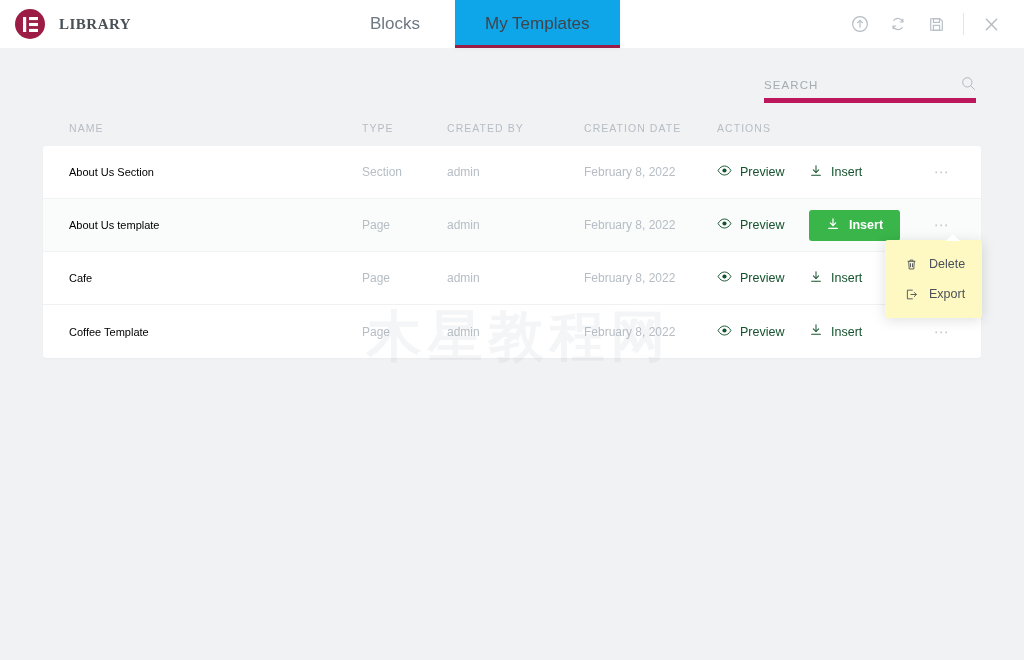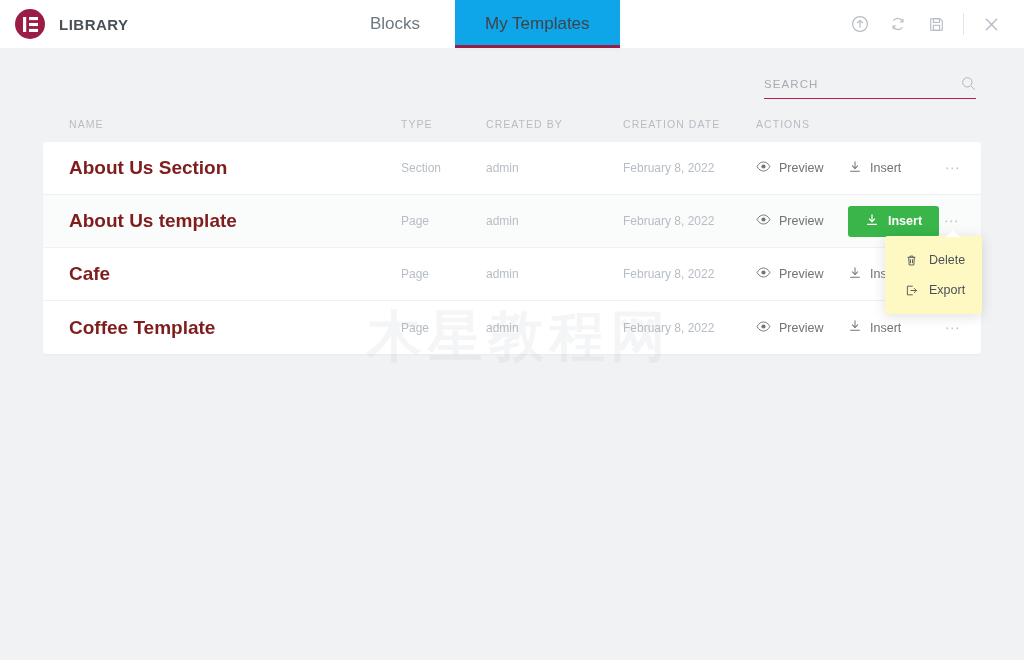--- a/index.html
+++ b/index.html
@@ -25,20 +25,21 @@
     position: relative;
     z-index: 30;
     box-sizing: border-box;
   }
   .header-left {
     display: flex;
     align-items: center;
     padding-left: 15px;
     width: 300px;
     flex: none;
+    font-family: Liberation Serif, serif;
   }
   .logo-circle {
     width: 30px;
     height: 30px;
     border-radius: 50%;
     background: #9b1c45;
     display: flex;
     align-items: center;
     justify-content: center;
     flex: none;
@@ -117,23 +118,23 @@
   }
 
   
   .search-row {
     display: flex;
     justify-content: flex-end;
     padding: 28px 48px 0 0;
   }
   .search-box {
     width: 212px;
-    border-bottom: 1px solid #be185d;
-    display: flex;
-    align-items: center;
+    border-bottom: 5px solid #be185d;
+    display: flex;
+    align-items: flex-end;
     padding-bottom: 7px;
   }
   .search-input {
     flex: 1;
     border: none;
     outline: none;
     background: transparent;
     font-family: "Liberation Sans", sans-serif;
     font-size: 11.5px;
     letter-spacing: 1.1px;
@@ -172,41 +173,41 @@
     padding: 0 26px;
     border-bottom: 1px solid #f0f1f3;
     position: relative;
     box-sizing: border-box;
   }
   .row:last-child { border-bottom: none; }
   .row.hover { background: #fafbfb; }
 
   
   .c-name  { width: 293px; flex: none; }
-  .c-type  { width: 85px;  flex: none; margin-left: 39px; }
+  .c-type  { width: 85px;  flex: none; }
   .c-by    { width: 137px; flex: none; }
   .c-date  { width: 133px; flex: none; }
   .c-act   { flex: 1; display: flex; align-items: center; }
 
   .cell-name {
-    font-size: 19px;
-    font-weight: bold;
-    color: #7f1d1d;
+    font-size: 11px;
+    font-weight: normal;
+    color: #000000;
   }
   .cell-muted {
     font-size: 12px;
     color: #b6bdc4;
   }
 
   .action-btn {
     display: flex;
     align-items: center;
     gap: 8px;
     font-size: 12.5px;
-    color: #737373;
+    color: #14532d;
     cursor: pointer;
     background: transparent;
     border: none;
     padding: 0;
     font-family: "Liberation Sans", sans-serif;
   }
   .act-preview { width: 92px; flex: none; }
   .act-insert  { width: 92px; flex: none; }
 
   .insert-green {

